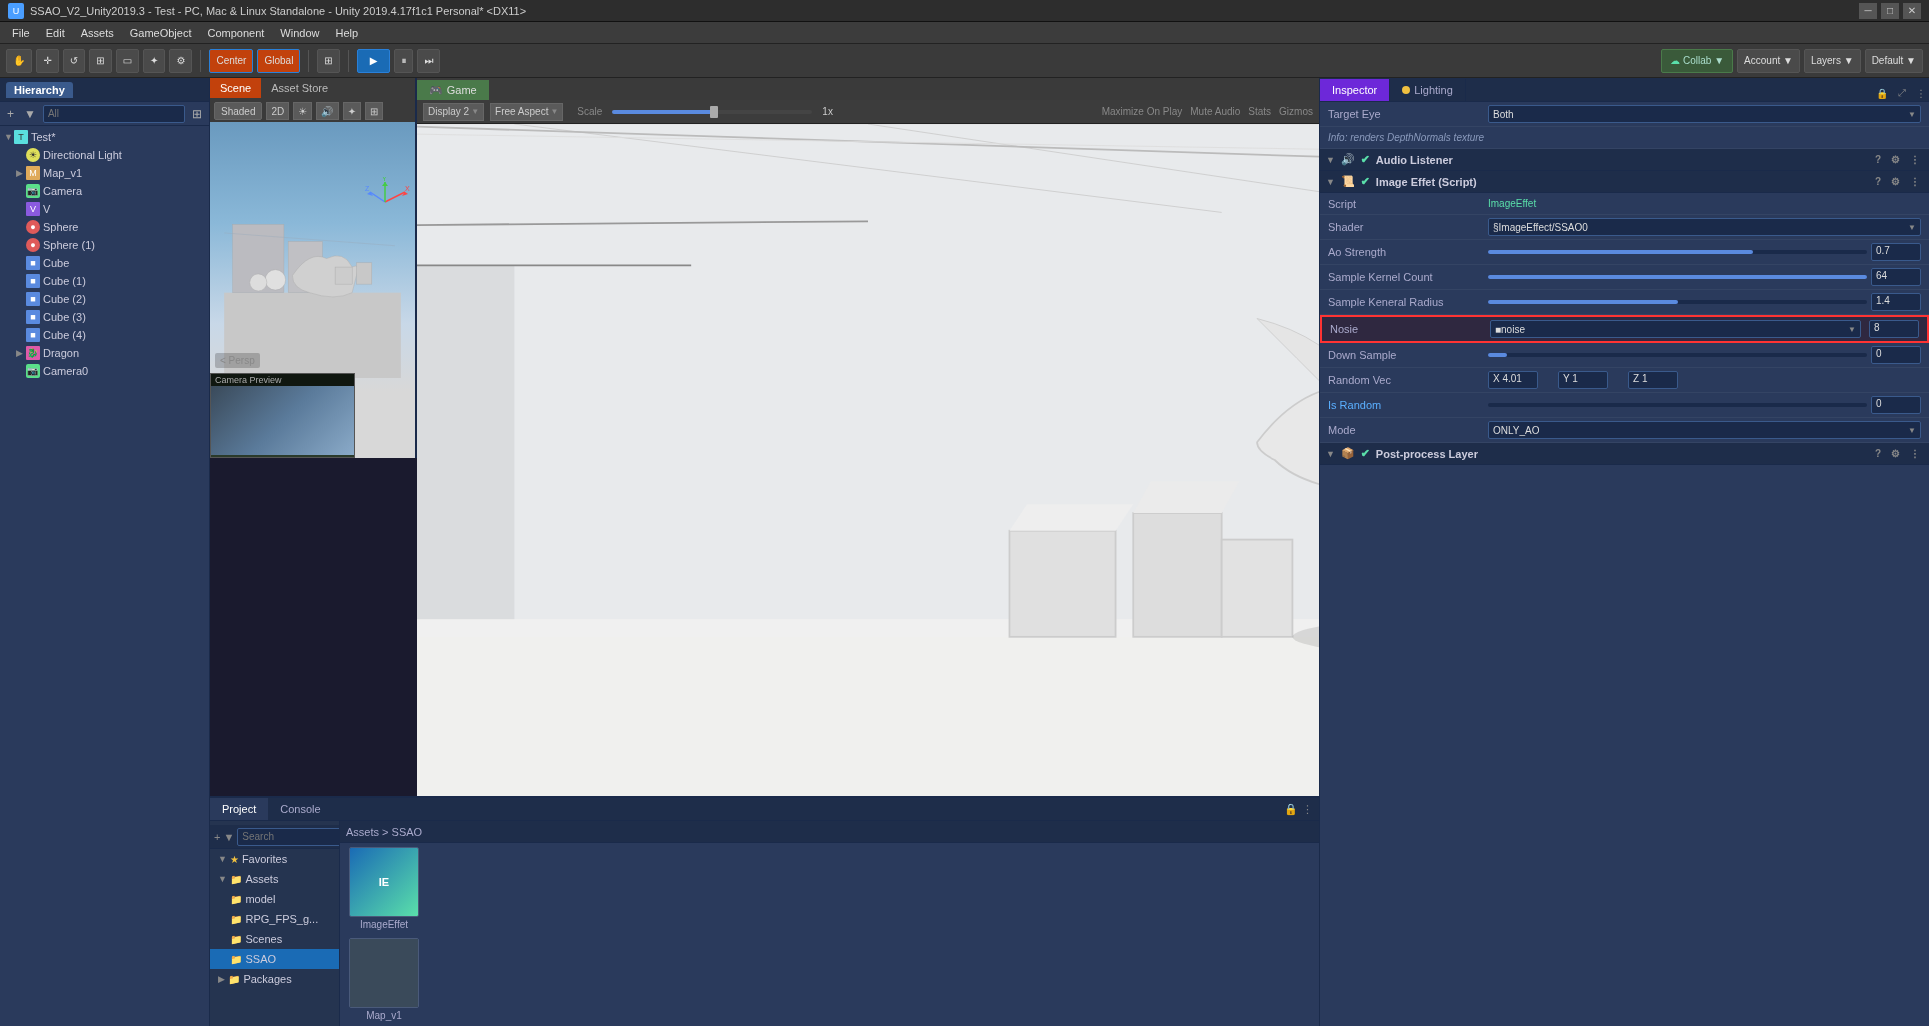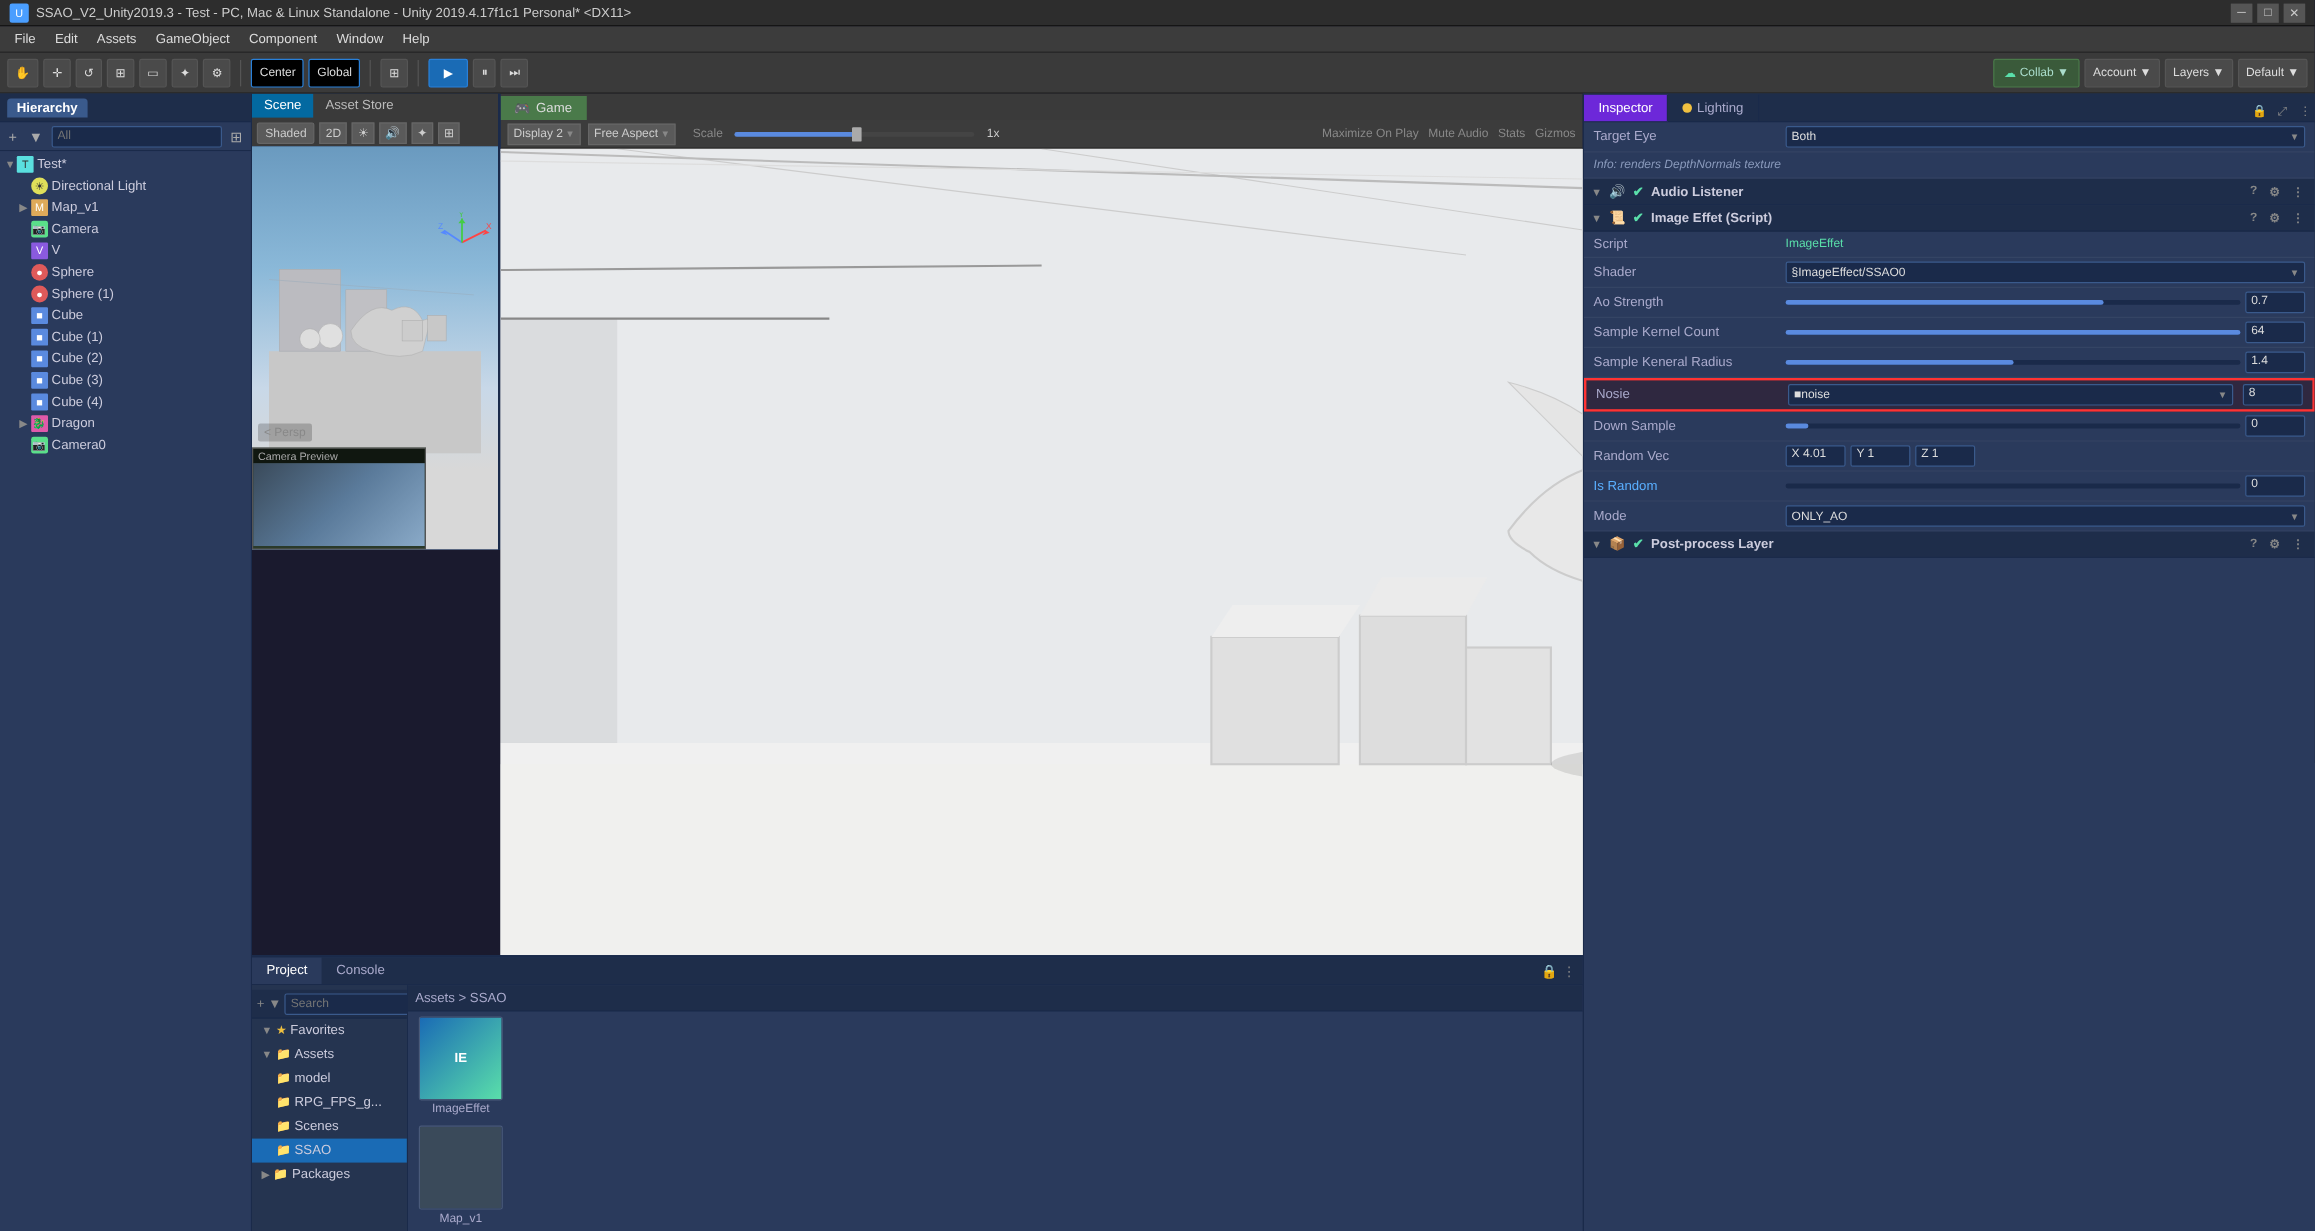--- a/index.html
+++ b/index.html
@@ -82,21 +82,21 @@
       color: #ddd;
       padding: 2px 6px;
       height: 24px;
       font-size: 10px;
       cursor: pointer;
       display: flex;
       align-items: center;
       gap: 2px;
       border-radius: 2px;
     }
-    .toolbar-btn.active { background: #000000; border-color: #2980d9; }
+    .toolbar-btn.active { background: #c2410c; border-color: #2980d9; }
     .toolbar-separator { width: 1px; height: 22px; background: #555; margin: 0 4px; }
     .play-btn { background: #1a6bb5; border-color: #2980d9; color: white; padding: 2px 12px; }
 
     
     #main-layout {
       display: flex;
       height: calc(1026px - 22px - 22px - 34px);
     }
 
     
@@ -498,21 +498,21 @@
       padding: 1px 4px;
       font-size: 10px;
       height: 18px;
       border-radius: 2px;
       min-width: 50px;
     }
 
     .vec3-field {
       display: flex;
       align-items: center;
-      gap: 4px;
+      gap: 20px;
       flex: 1;
     }
 
     .dropdown-field {
       background: #1a2a4a;
       border: 1px solid #3a5a8c;
       color: #ddd;
       padding: 1px 4px;
       font-size: 10px;
       height: 18px;
@@ -639,21 +639,21 @@
     }
     .scene-view-tab-item {
       padding: 2px 10px;
       font-size: 11px;
       color: #bbb;
       height: 20px;
       display: flex;
       align-items: center;
       cursor: pointer;
     }
-    .scene-view-tab-item.active { background: #0369a1; color: white; }
+    .scene-view-tab-item.active { background: #c2410c; color: white; }
     .scene-view-toolbar {
       background: #3a3a3a;
       height: 22px;
       display: flex;
       align-items: center;
       padding: 0 4px;
       gap: 4px;
     }
   </style>
 </head>

